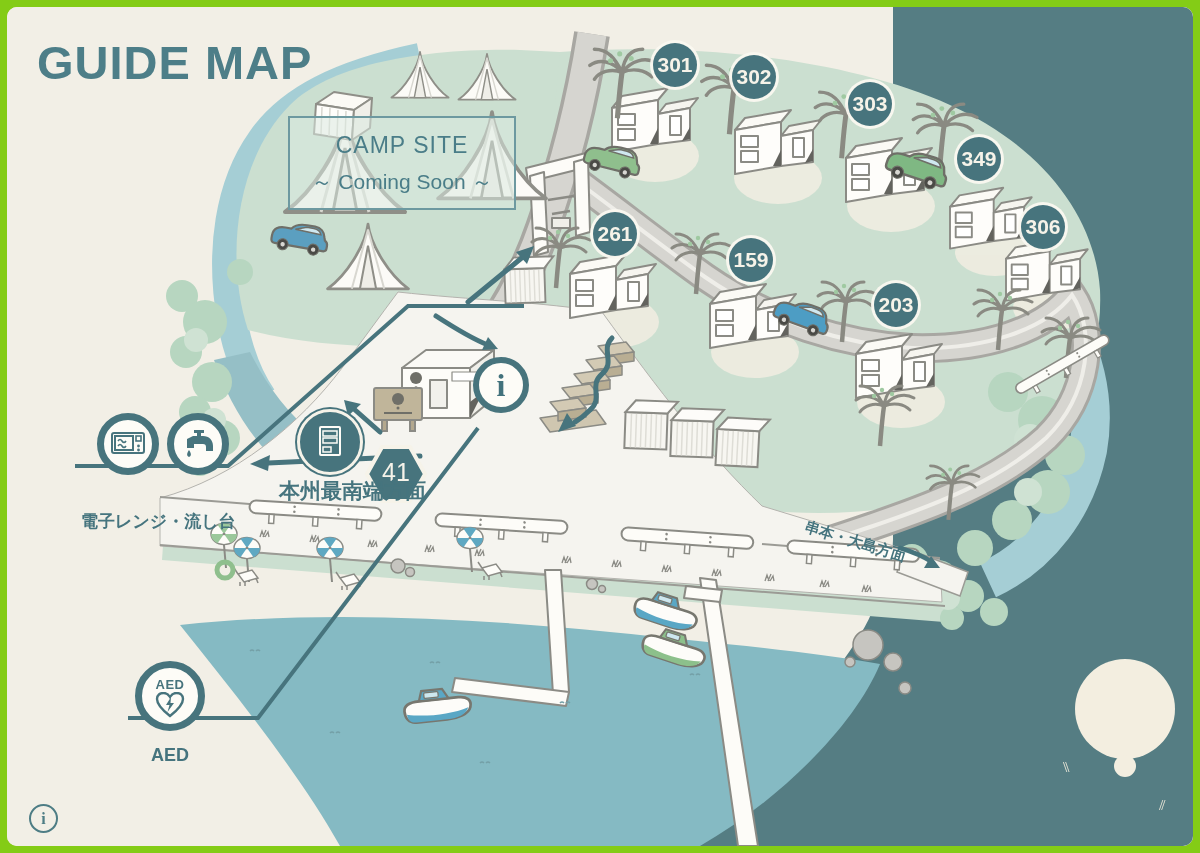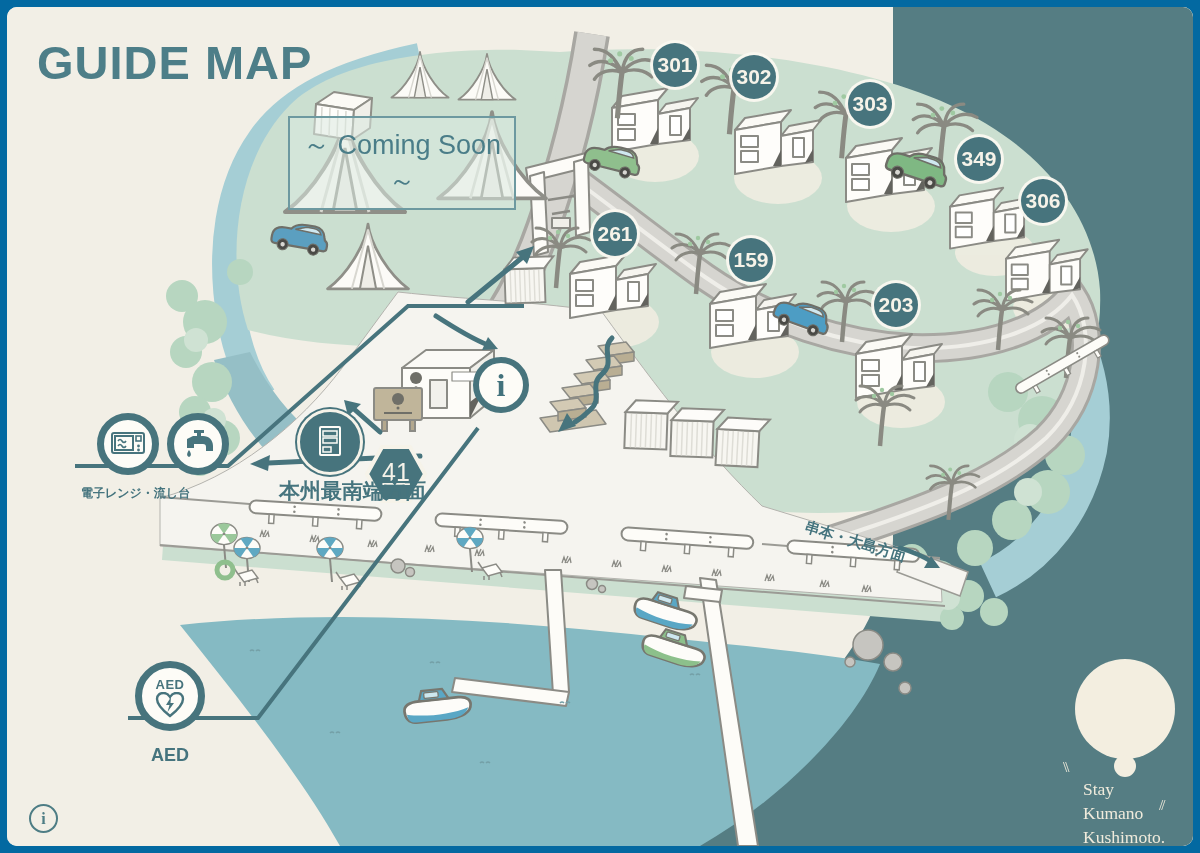--- a/index.html
+++ b/index.html
@@ -1,34 +1,34 @@
 <!DOCTYPE html>
 <html><head>
 <meta charset="utf-8">
 <style>
   html,body{margin:0;padding:0;background:#000;}
-  .frame{position:relative;width:1200px;height:853px;background:#0369a1;overflow:hidden;}
+  .frame{position:relative;width:1200px;height:853px;background:#84cc16;overflow:hidden;}
   .page{position:absolute;left:7px;top:7px;width:1186px;height:839px;background:#f2efe6;
         border-radius:10px;overflow:hidden;font-family:"Liberation Sans","DejaVu Sans",sans-serif;}
   .ovl{position:absolute;}
   svg.base{position:absolute;left:0;top:0;z-index:1;}
   .z2{z-index:2;}
   .title{left:30px;top:28px;font-size:47px;font-weight:800;letter-spacing:1px;color:#4d7e88;}
   .campbox{left:281px;top:109px;width:224px;height:90px;border:2px solid #6d99a0;
            background:rgba(219,234,224,.55);color:#4a7d88;text-align:center;}
   .campbox .l1{margin-top:14px;font-size:23px;letter-spacing:1px;}
-  .campbox .l2{margin-top:9px;font-size:27px;}
+  .campbox .l2{margin-top:9px;font-size:21px;}
   .marker{width:44px;height:44px;border-radius:50%;background:#47747d;color:#f6f3e9;
           display:flex;align-items:center;justify-content:center;font-size:21px;font-weight:bold;
           box-shadow:0 0 0 3px rgba(250,248,240,.95);}
   .iconring{border-radius:50%;background:#fdfcf7;border:7px solid #47747d;display:flex;
             align-items:center;justify-content:center;}
   .lbl{color:#45747e;font-weight:600;}
   .hexnum{left:356px;top:434px;width:66px;height:66px;}
-  .hexnum .n{position:absolute;left:0;top:17px;width:66px;text-align:center;font-size:25px;color:#f6f3e9;text-decoration:underline;}
+  .hexnum .n{position:absolute;left:0;top:17px;width:66px;text-align:center;font-size:25px;color:#f6f3e9;}
   .aedbody{flex-direction:column;}
   .aedtxt{font-size:13px;font-weight:bold;color:#47747d;letter-spacing:.5px;margin-top:2px;}
   .infoi{font-family:"Liberation Serif","DejaVu Serif",serif;font-weight:bold;color:#42727c;}
   .footer{left:22px;top:797px;display:flex;align-items:center;gap:10px;color:#4e7d85;}
   .footer .ic{width:25px;height:25px;border:2.5px solid #4e7d85;border-radius:50%;display:flex;
               align-items:center;justify-content:center;font-family:"Liberation Serif",serif;
               font-weight:bold;font-size:16px;}
   .footer .tx{font-size:20px;letter-spacing:.5px;}
   .balloon{background:#f3eee0;border-radius:50%;}
   .logotx{left:1076px;top:770px;font-family:"Liberation Serif","DejaVu Serif",serif;
@@ -363,28 +363,29 @@
     <path d="M612,338 C600,350 616,362 602,374 C588,386 604,398 590,410 C586,414 580,419 575,422"></path>
     <polygon points="558,432 576,426 567,413" fill="#47747d" stroke="none"></polygon>
     <path d="M900,548 Q920,554 932,562" stroke-width="4.5"></path>
           <polygon points="940,568 924,568 931,556" fill="#47747d" stroke="none"></polygon>
   </g>
 </svg>
 
 <div class="ovl z2 title">GUIDE MAP</div>
 
 <div class="ovl z2 campbox">
+  <div class="l1">CAMP SITE</div>
   <div class="l2">～ Coming Soon ～</div>
 </div>
 
 <div class="ovl z2 marker" style="left:646px;top:36px">301</div>
 <div class="ovl z2 marker" style="left:725px;top:48px">302</div>
 <div class="ovl z2 marker" style="left:841px;top:75px">303</div>
 <div class="ovl z2 marker" style="left:950px;top:130px">349</div>
-<div class="ovl z2 marker" style="left:1014px;top:172px">306</div>
+<div class="ovl z2 marker" style="left:1014px;top:198px">306</div>
 <div class="ovl z2 marker" style="left:586px;top:205px">261</div>
 <div class="ovl z2 marker" style="left:722px;top:231px">159</div>
 <div class="ovl z2 marker" style="left:867px;top:276px">203</div>
 
 <div class="ovl z2 iconring" style="left:90px;top:406px;width:48px;height:48px">
   <svg width="34" height="24" viewBox="0 0 34 24">
           <g stroke="#47747d" fill="none" stroke-width="2">
     <rect x="1" y="1" width="32" height="20" rx="2"></rect>
             <rect x="4" y="4" width="18" height="14"></rect>
     <path d="M7,9 q2,-3 4,0 q2,3 4,0 M7,14 q2,-3 4,0 q2,3 4,0" stroke-width="1.6"></path>
@@ -395,21 +396,21 @@
         </svg>
 </div>
 <div class="ovl z2 iconring" style="left:160px;top:406px;width:48px;height:48px">
   <svg width="34" height="32" viewBox="0 0 34 32">
           <g fill="#47747d">
     <path d="M12,8 h4 V5 h-3 V2 h10 v3 h-3 v3 h2 c6,0 10,4 10,10 v5 h-7 v-4 c0,-2 -1,-3 -3,-3 h-9 v4 h-7 v-9 z"></path>
     <path d="M8,22 c-2.5,3.5 -2.5,6 0,7 c2.5,-1 2.5,-3.5 0,-7 z"></path>
   </g>
         </svg>
 </div>
-<div class="ovl z2 lbl" style="left:74px;top:478px;font-size:12px">電子レンジ・流し台</div>
+<div class="ovl z2 lbl" style="left:74px;top:503px;font-size:17px">電子レンジ・流し台</div>
 
 <div class="ovl z2" style="left:290px;top:402px;width:60px;height:60px;border-radius:50%;background:#47747d;
      border:3px solid #f6f3e9;box-shadow:0 0 0 2px #47747d;display:flex;align-items:center;justify-content:center">
   <svg width="24" height="32" viewBox="0 0 24 32">
           <g stroke="#fdfcf7" fill="none" stroke-width="2">
     <rect x="2" y="1" width="20" height="28" rx="1"></rect>
     <rect x="5" y="5" width="14" height="5" stroke-width="1.5"></rect>
             <rect x="5" y="12" width="14" height="5" stroke-width="1.5"></rect>
     <rect x="5" y="21" width="8" height="5" stroke-width="1.5"></rect>
   </g>
@@ -441,20 +442,15 @@
 <div class="ovl z2 lbl" style="left:128px;top:738px;width:70px;text-align:center;font-size:18px">AED</div>
 
 <div class="ovl z2 footer">
   <div class="ic">i</div>
 </div>
 
 <div class="ovl z2 balloon" style="left:1068px;top:652px;width:100px;height:100px"></div>
 <div class="ovl z2 balloon" style="left:1107px;top:748px;width:22px;height:22px"></div>
 <div class="ovl z2 mark" style="left:1056px;top:752px">\\</div>
 <div class="ovl z2 mark" style="left:1152px;top:790px">//</div>
-<div class="ovl z2 logotx">
-  <div>Stay</div>
-  <div>Kumano</div>
-  <div>Kushimoto.</div>
-</div>
 
 </div>
 </div>
 
 </body></html>

